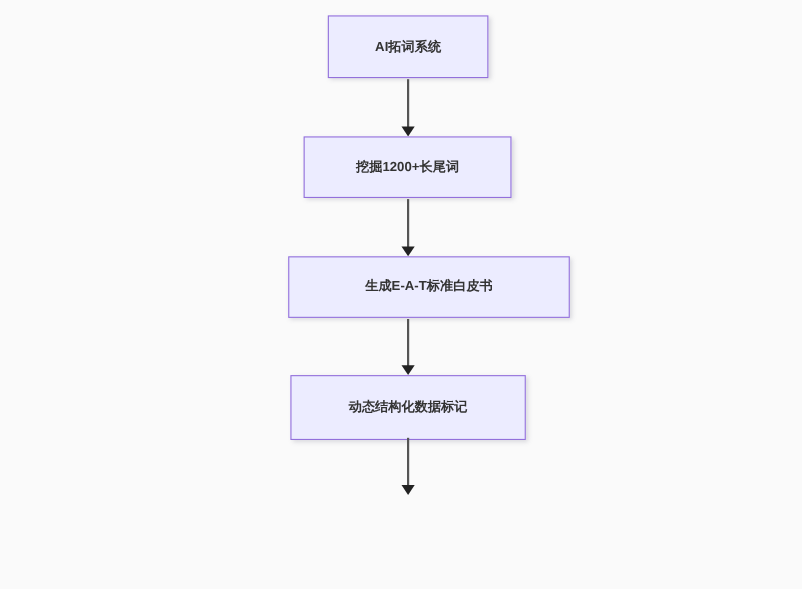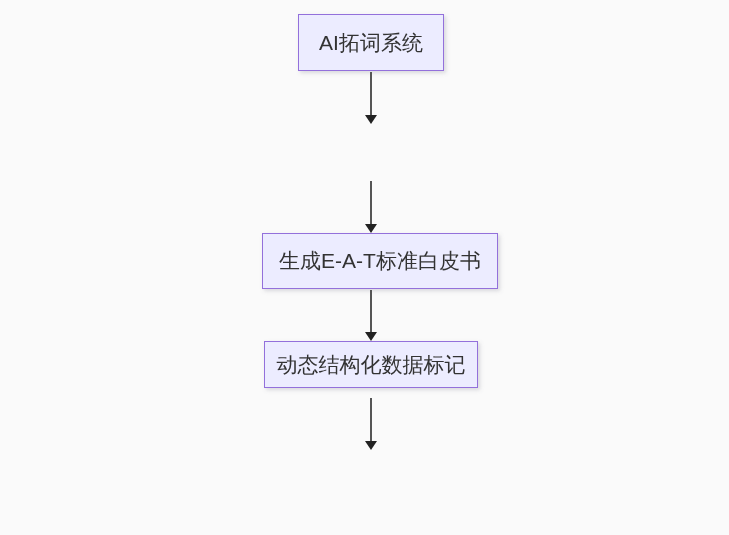--- a/index.html
+++ b/index.html
@@ -26,24 +26,25 @@
     position: absolute;
     background: var(--node-fill);
     border: 1px solid var(--node-border);
     box-shadow: 2px 2px 4px rgba(120,120,140,0.25);
     display: flex;
     align-items: center;
     justify-content: center;
   }
   .node .label {
     color: var(--node-text);
-    font-size: 21px;
+    font-size: 12px;
     line-height: 1.3;
     white-space: nowrap;
     text-align: center;
+    font-weight: bold;
   }
   .arrow {
     position: absolute;
     width: 12px;
   }
   .arrow .shaft {
     position: absolute;
     left: 5px;
     top: 0;
     bottom: 7px;
@@ -56,22 +57,22 @@
     bottom: 0;
     width: 0;
     height: 0;
     border-left: 6px solid transparent;
     border-right: 6px solid transparent;
     border-top: 9px solid var(--arrow-head);
   }
   
   #node-1 { left: 298px; top: 14px;  width: 146px; height: 57px; }
   #node-2 { left: 276px; top: 124px; width: 189px; height: 56px; }
-  #node-3 { left: 262px; top: 233px; width: 236px; height: 56px; }
-  #node-4 { left: 264px; top: 341px; width: 214px; height: 47px; }
+  #node-3 { left: 262px; top: 233px; width: 256px; height: 56px; }
+  #node-4 { left: 264px; top: 341px; width: 214px; height: 59px; }
   #node-5 { left: 254px; top: 450px; width: 232px; height: 55px; }
   
   #arrow-1 { left: 365px; top: 72px;  height: 52px; }
   #arrow-2 { left: 365px; top: 181px; height: 52px; }
   #arrow-3 { left: 365px; top: 290px; height: 51px; }
   #arrow-4 { left: 365px; top: 398px; height: 52px; }
 </style>
 </head>
 <body>
 
@@ -79,20 +80,23 @@
 
   <div class="node" id="node-1">
     <span class="label">AI拓词系统</span>
   </div>
 
   <div class="arrow" id="arrow-1">
     <i class="shaft"></i>
     <i class="head"></i>
   </div>
 
+  <div class="node" id="node-2">
+    <span class="label">挖掘1200+长尾词</span>
+  </div>
 
   <div class="arrow" id="arrow-2">
     <i class="shaft"></i>
     <i class="head"></i>
   </div>
 
   <div class="node" id="node-3">
     <span class="label">生成E-A-T标准白皮书</span>
   </div>
 

